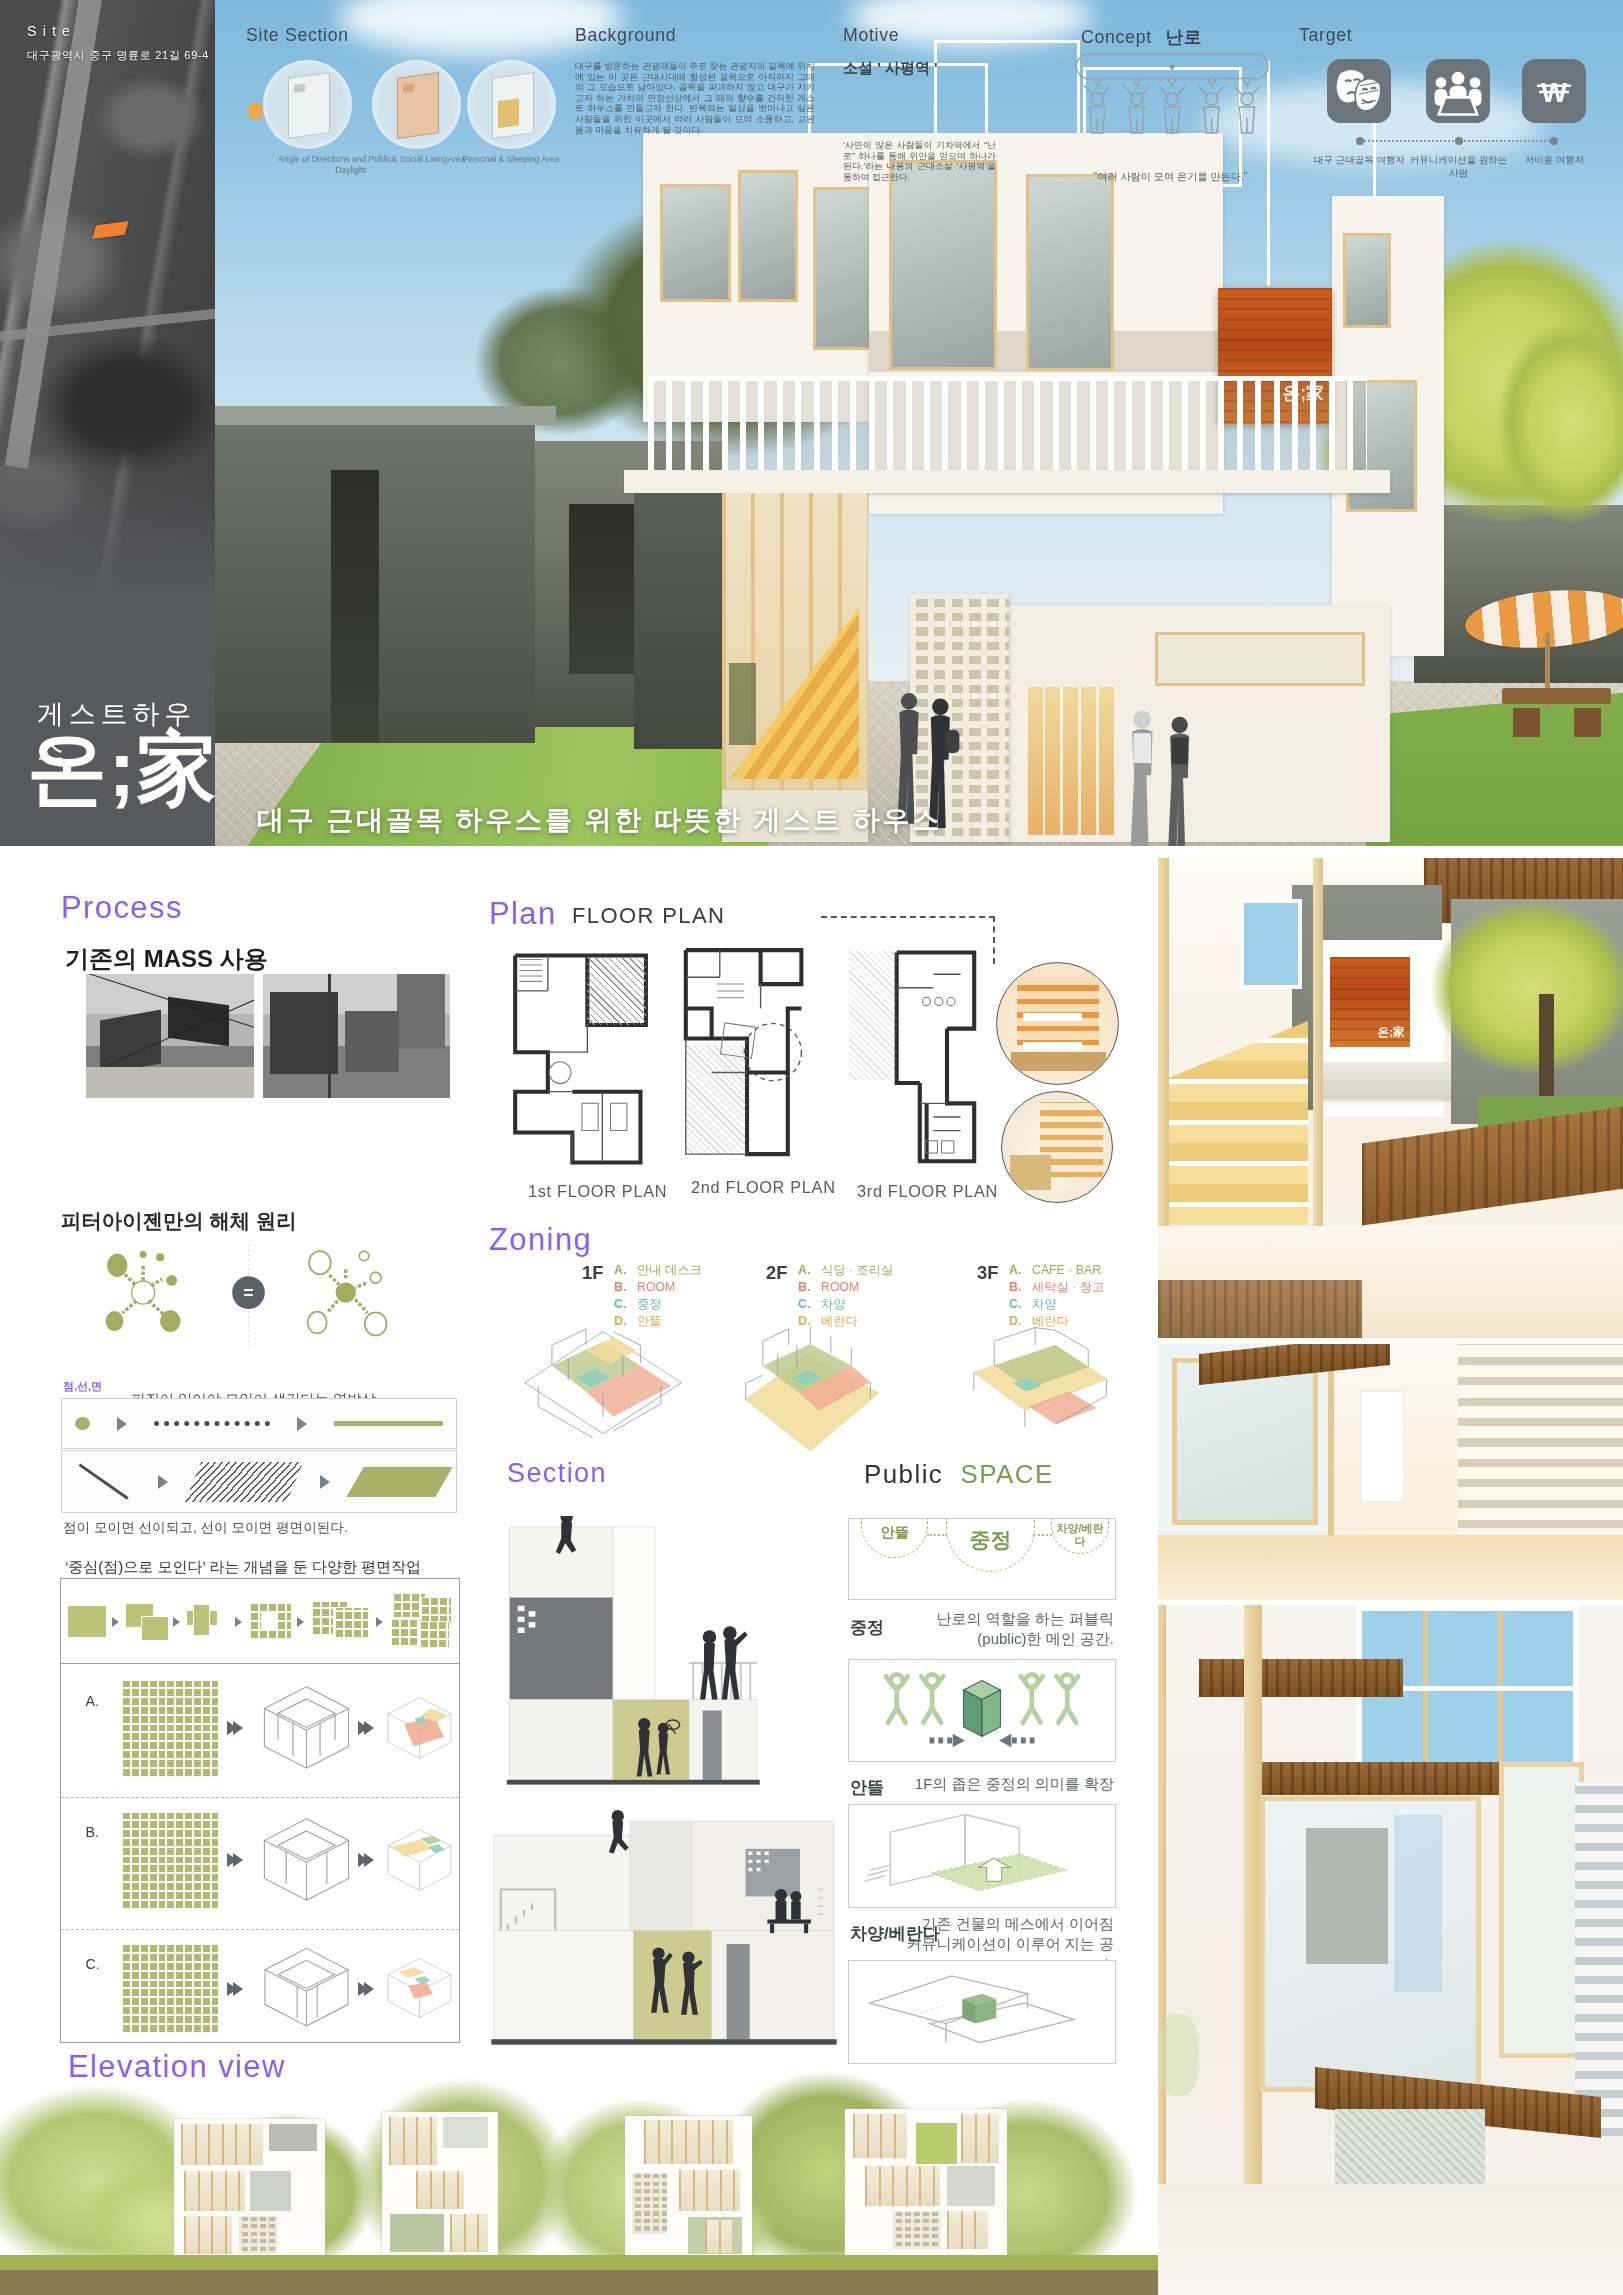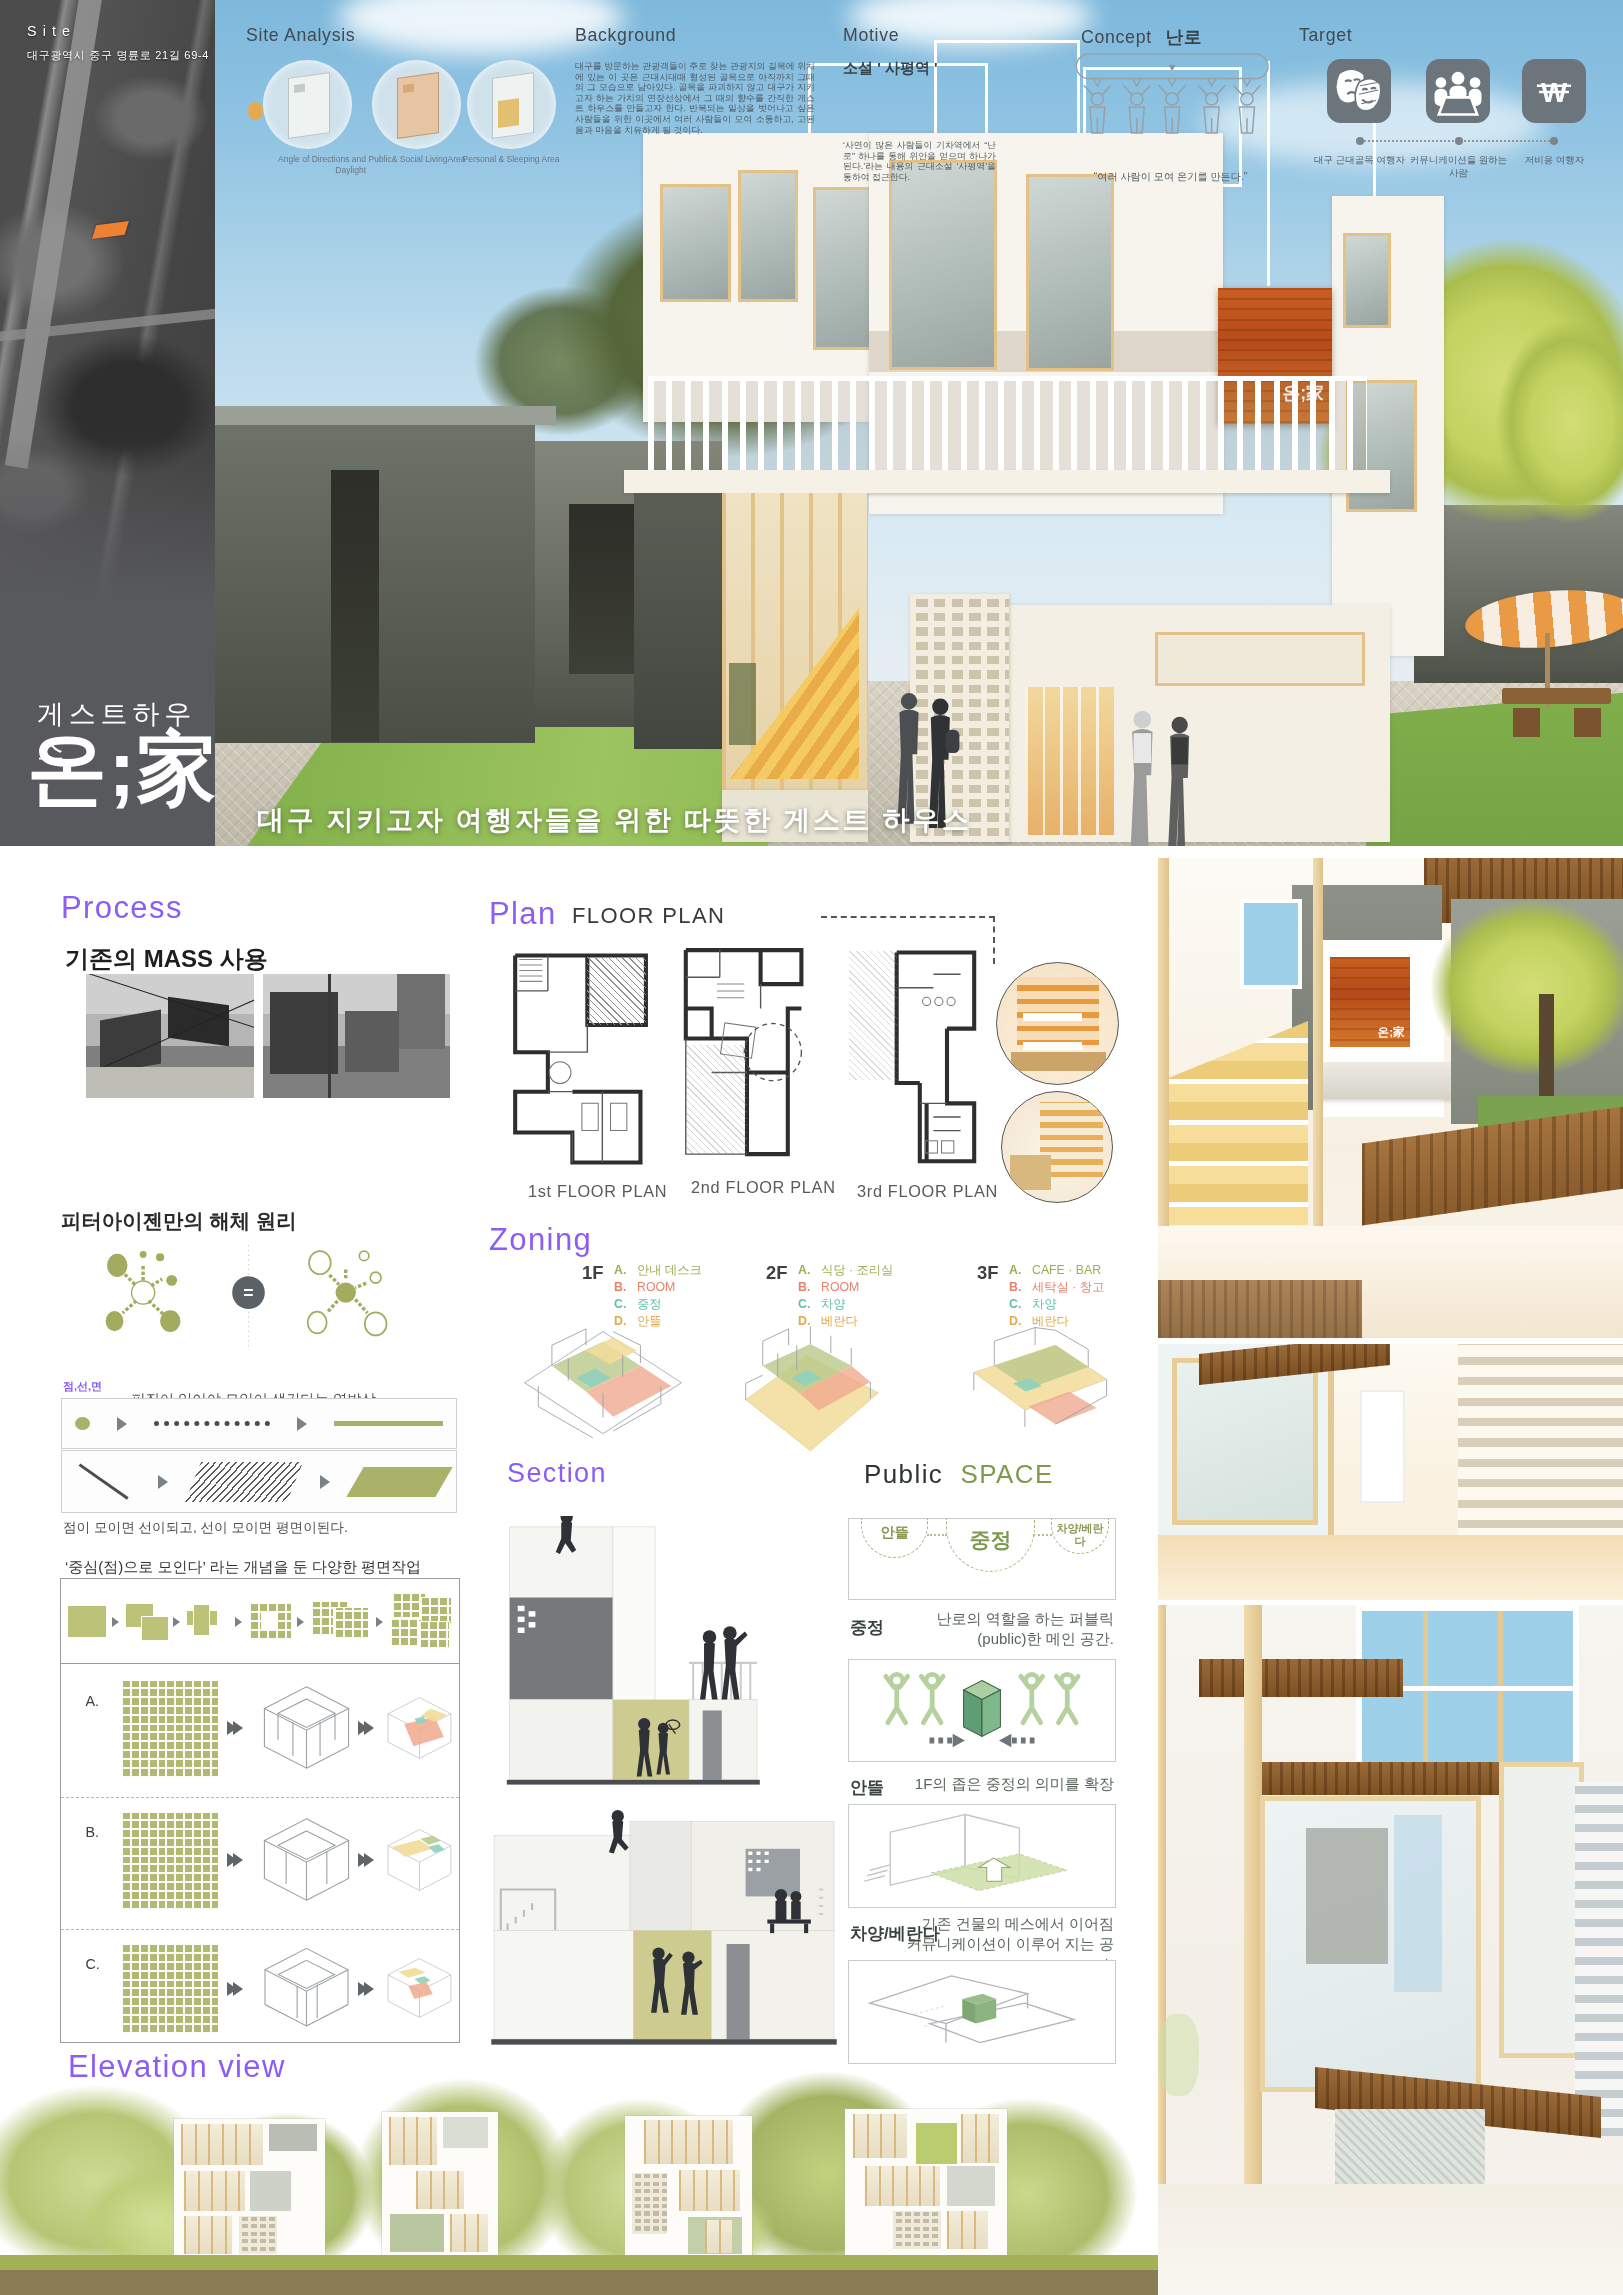--- a/index.html
+++ b/index.html
@@ -232,21 +232,21 @@
           <path d="M25 38 Q40 30 55 38 L53 102 L46 102 L49 206 L36 206 L40 130 L36 206 L23 206 L28 102 Z" fill="#9b9b9b"></path>
           <rect x="27" y="40" width="26" height="44" fill="#e8e8e8"></rect>
         </g>
       <g>
           <circle cx="95" cy="28" r="12" fill="#4a4a4a"></circle>
           <path d="M81 44 Q95 36 109 44 L107 106 L100 106 L103 210 L91 210 L94 134 L90 210 L78 210 L83 106 Z" fill="#5f5f5f"></path>
           <rect x="83" y="46" width="24" height="40" fill="#3a3a3a"></rect>
         </g>
     </svg>
 
-    <div class="hgroup-title" style="left:31px;top:24.5px;">Site Analysis</div>
+    <div class="hgroup-title" style="left:31px;top:24.5px;">Site Section</div>
     <div class="sun" style="left:33px;top:102px;"></div>
     <div class="circle" style="left:48px;top:60px;">
       <div class="fan" style="left:5.4px;top:31px;"></div>
         <div class="bldg">
           <i></i>
         </div>
       </div>
     <div class="circle" style="left:157px;top:60px;">
       <div class="bldg" style="background:#e7c5a4;border-color:#c29a74;">
           <i style="background:#d8a877;"></i>
@@ -349,21 +349,21 @@
       </svg>
     </div>
     <div class="tdotline" style="left:1146px;top:140px;width:192px;"></div>
     <div class="tdot" style="left:1141px;top:137px;"></div>
       <div class="tdot" style="left:1240px;top:137px;"></div>
       <div class="tdot" style="left:1335px;top:137px;"></div>
     <div class="tlabel" style="left:1090px;top:153px;">대구 근대골목 여행자</div>
     <div class="tlabel" style="left:1189px;top:153px;">커뮤니케이션을 원하는 사람</div>
     <div class="tlabel" style="left:1285px;top:153px;">저비용 여행자</div>
 
-    <div class="tagline">대구 지키고자 여행자들을 위한 따뜻한 게스트 하우스</div>
+    <div class="tagline">대구 근대골목 하우스를 위한 따뜻한 게스트 하우스</div>
   </section>
 
   <div class="otitle" style="left:61px;top:890px;">Process</div>
   <div class="abs" style="left:65px;top:943px;font-size:24px;font-weight:bold;color:#1e1e1e;">기존의 MASS 사용</div>
   <div class="photo" style="left:86px;top:974px;width:168px;height:124px;">
     <div class="b1" style="left:13.6px;top:41px;width:61px;height:54px;transform:skewY(-10deg);"></div>
     <div class="b2" style="left:82px;top:27px;width:61px;height:41px;transform:skewY(8deg);"></div>
     <div class="wire" style="left:-6.8px;top:27px;width:191px;transform:rotate(18deg);"></div>
     <div class="wire" style="left:-6.8px;top:61px;width:191px;transform:rotate(-24deg);"></div>
     <div style="position:absolute;left:0;bottom:0;width:100%;height:31px;background:#bdbdb5;"></div>

